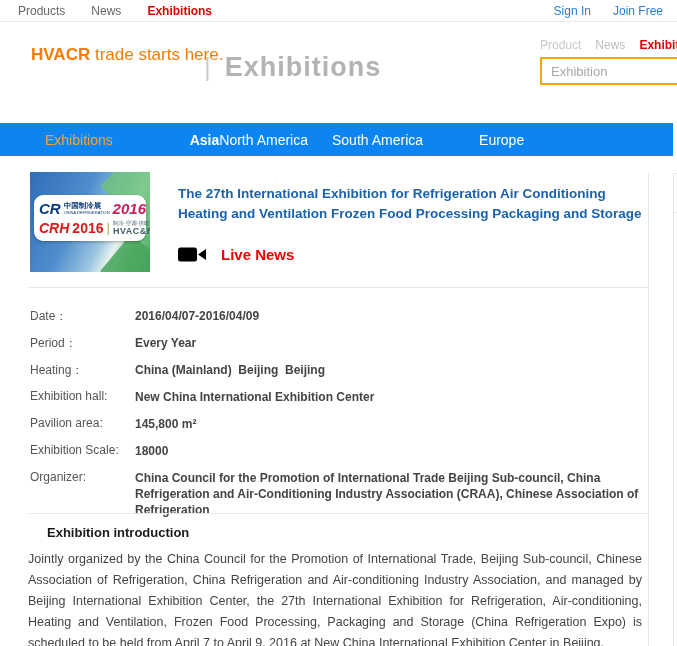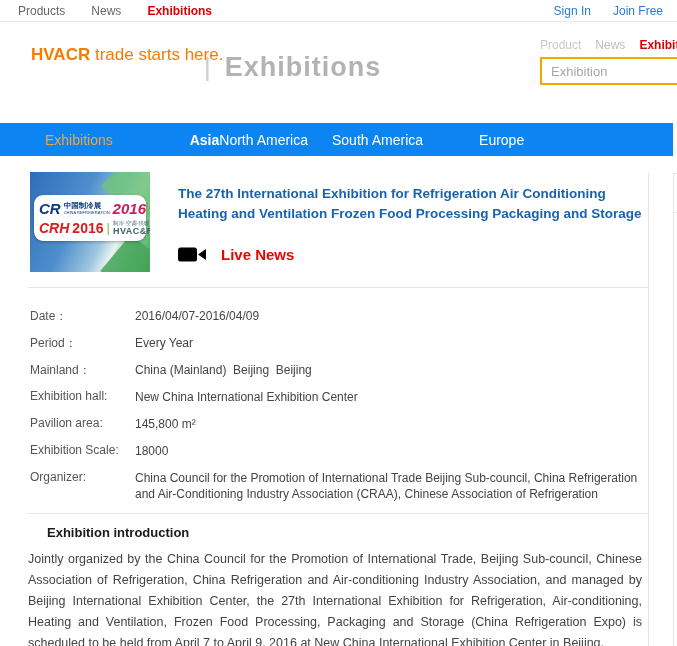--- a/index.html
+++ b/index.html
@@ -88,21 +88,21 @@
   .live-label { color:#f20000; font-weight:bold; font-size:15px;text-align:right; }
 
   
   .divider { position:absolute; left:28px; width:620px; height:0; border-top:1px solid #e6e6ee; }
   .div1 { top:129px; } .div2 { top:355px; }
 
   
   .details { position:absolute; left:30px; top:150px; width:616px; font-size:12px; }
   .detail-row { display:flex; align-items:flex-start; min-height:27px; }
   .detail-label { flex:0 0 105px; color:#555; }
-  .detail-value { flex:1; color:#444; line-height:16px; white-space:pre-wrap; }
+  .detail-value { flex:1; color:#444; line-height:16px; white-space:pre-wrap;font-weight:bold; }
 
   
   .intro-heading { position:absolute; left:47px; top:367px; font-size:13px; font-weight:bold; color:#1a1a1a; }
   .intro-body { position:absolute; left:28px; top:391px; width:614px; font-size:12.5px;
                 color:#444; line-height:21px; text-align:justify; }
 
   .cam-icon { display:block; }
 </style>
 </head>
 <body>
@@ -194,21 +194,21 @@
     <div class="details">
       <div class="detail-row">
         <span class="detail-label">Date：</span>
         <span class="detail-value">2016/04/07-2016/04/09</span>
       </div>
       <div class="detail-row">
         <span class="detail-label">Period：</span>
         <span class="detail-value">Every Year</span>
       </div>
       <div class="detail-row">
-        <span class="detail-label">Mainland：</span>
+        <span class="detail-label">Heating：</span>
         <span class="detail-value">China (Mainland)  Beijing  Beijing</span>
       </div>
       <div class="detail-row">
         <span class="detail-label">Exhibition hall:</span>
         <span class="detail-value">New China International Exhibition Center</span>
       </div>
       <div class="detail-row">
         <span class="detail-label">Pavilion area:</span>
         <span class="detail-value">145,800 m²</span>
       </div>

